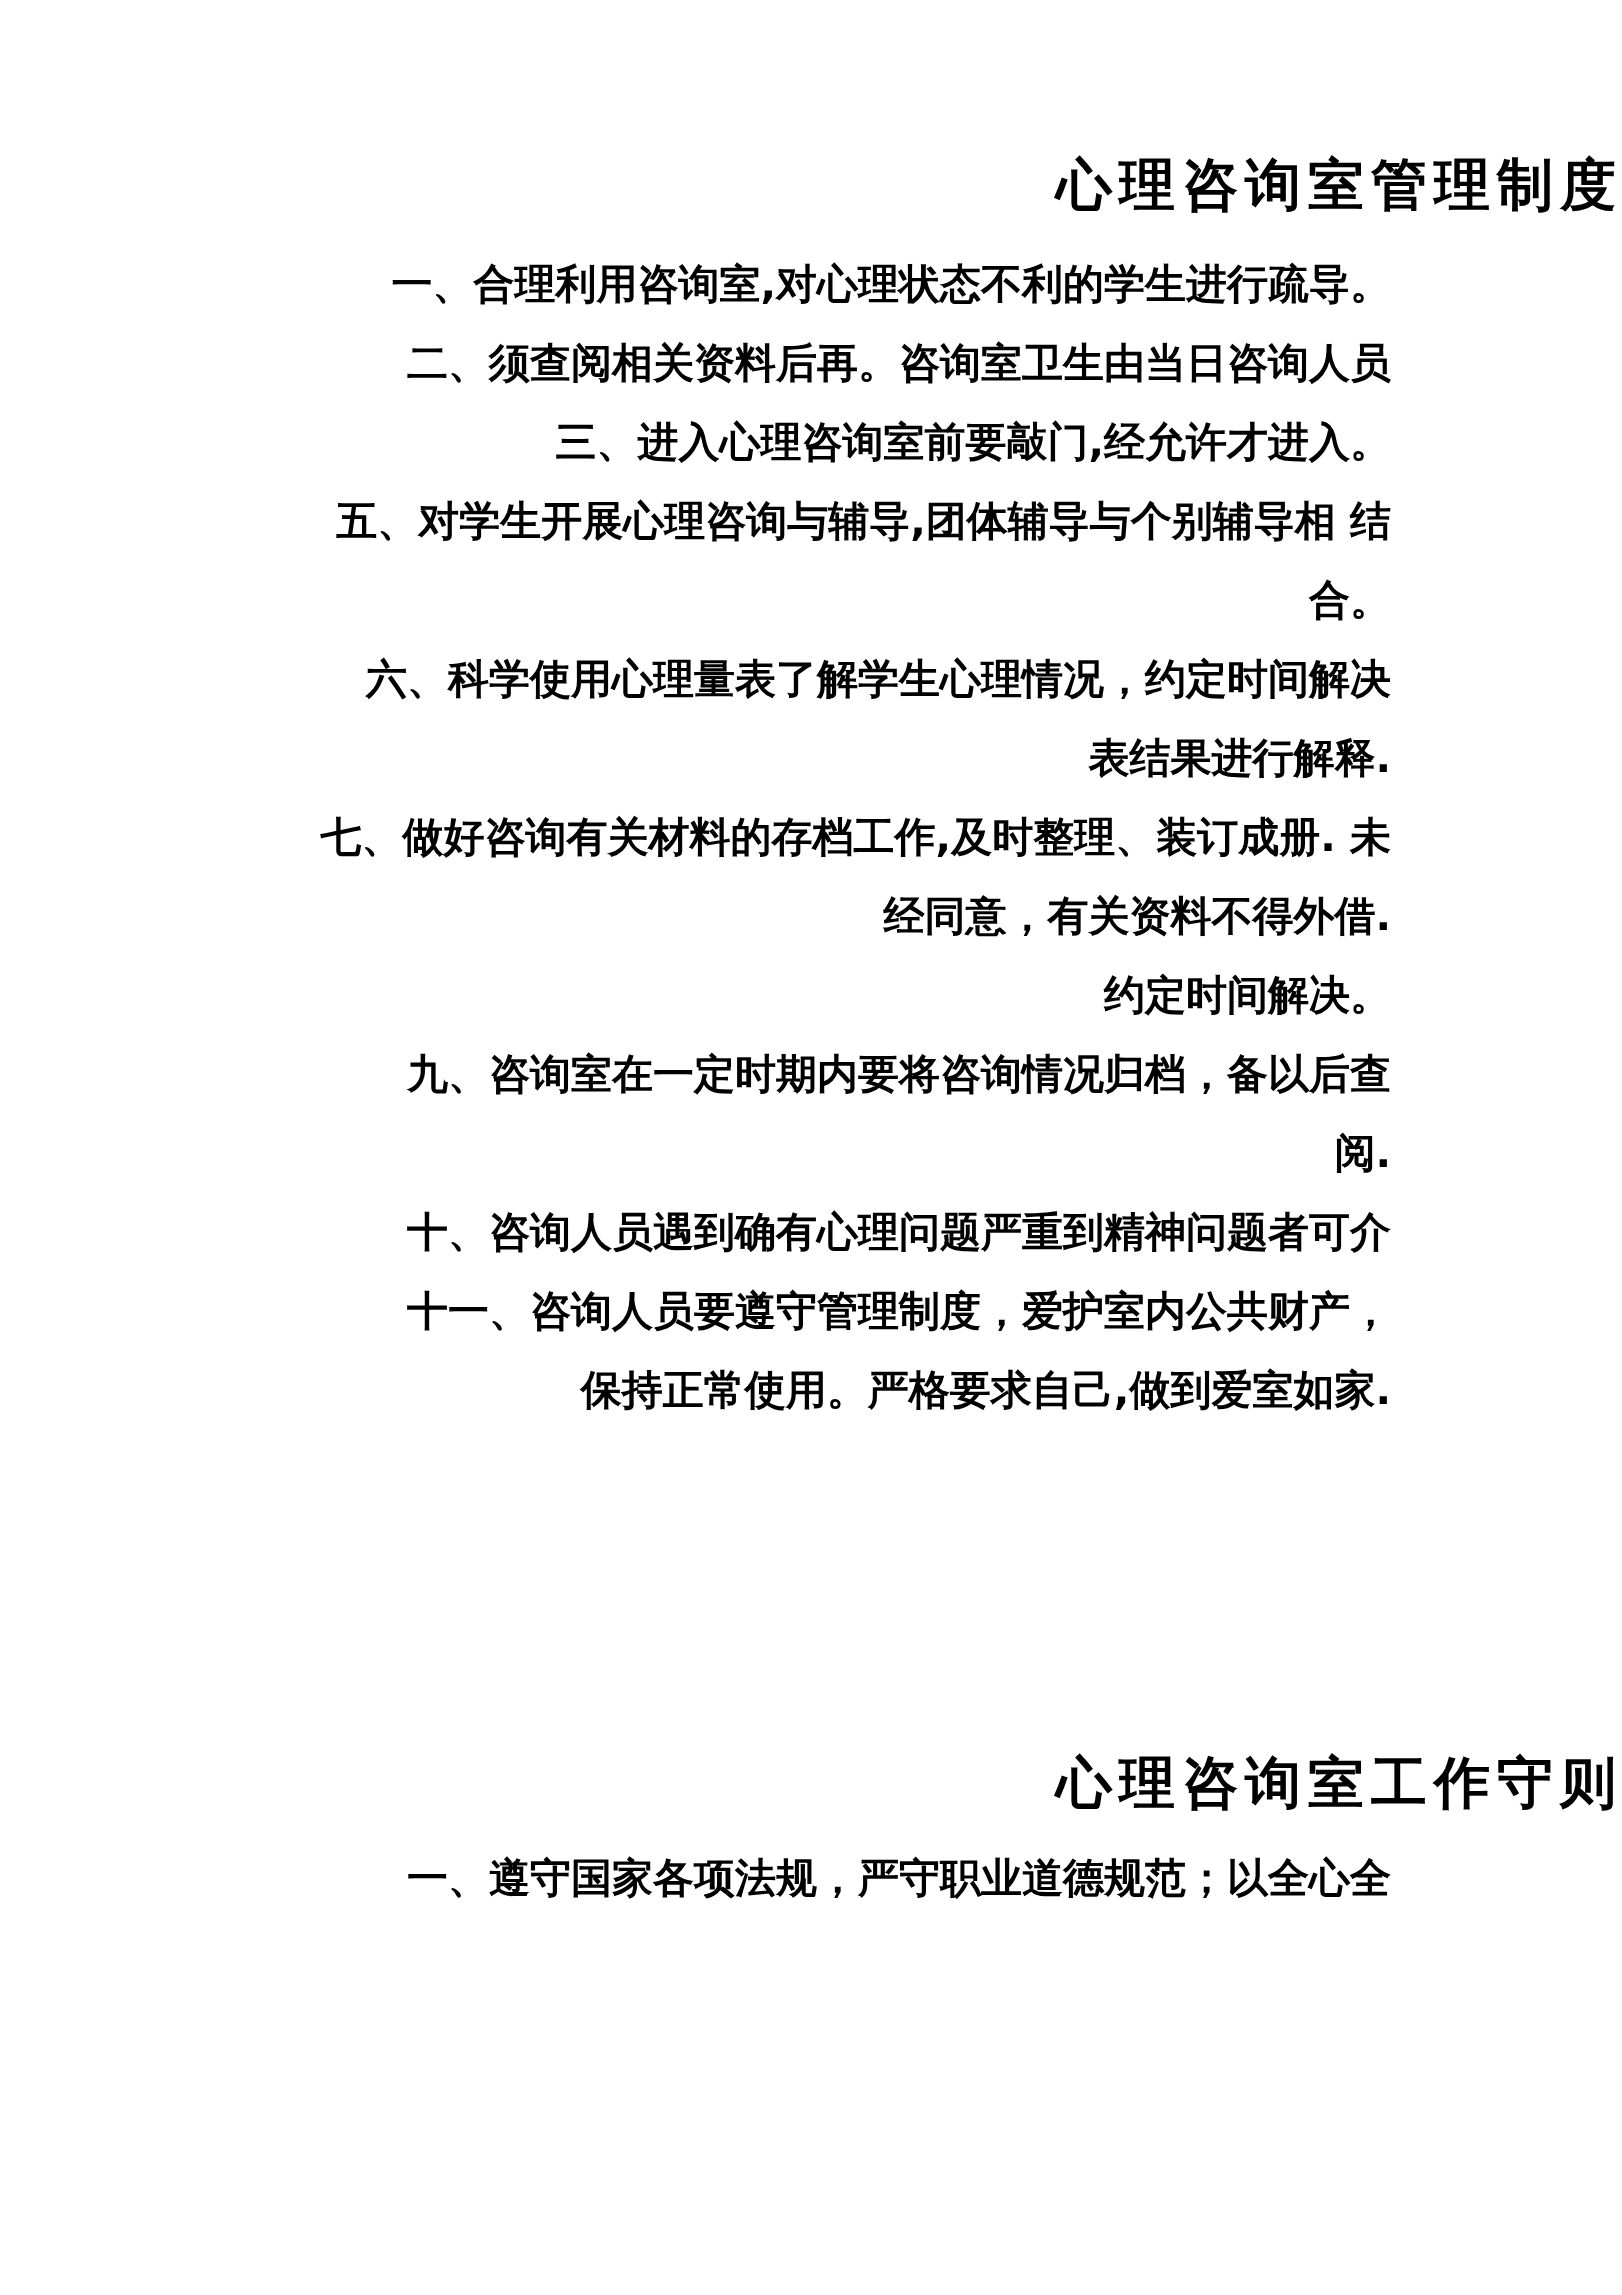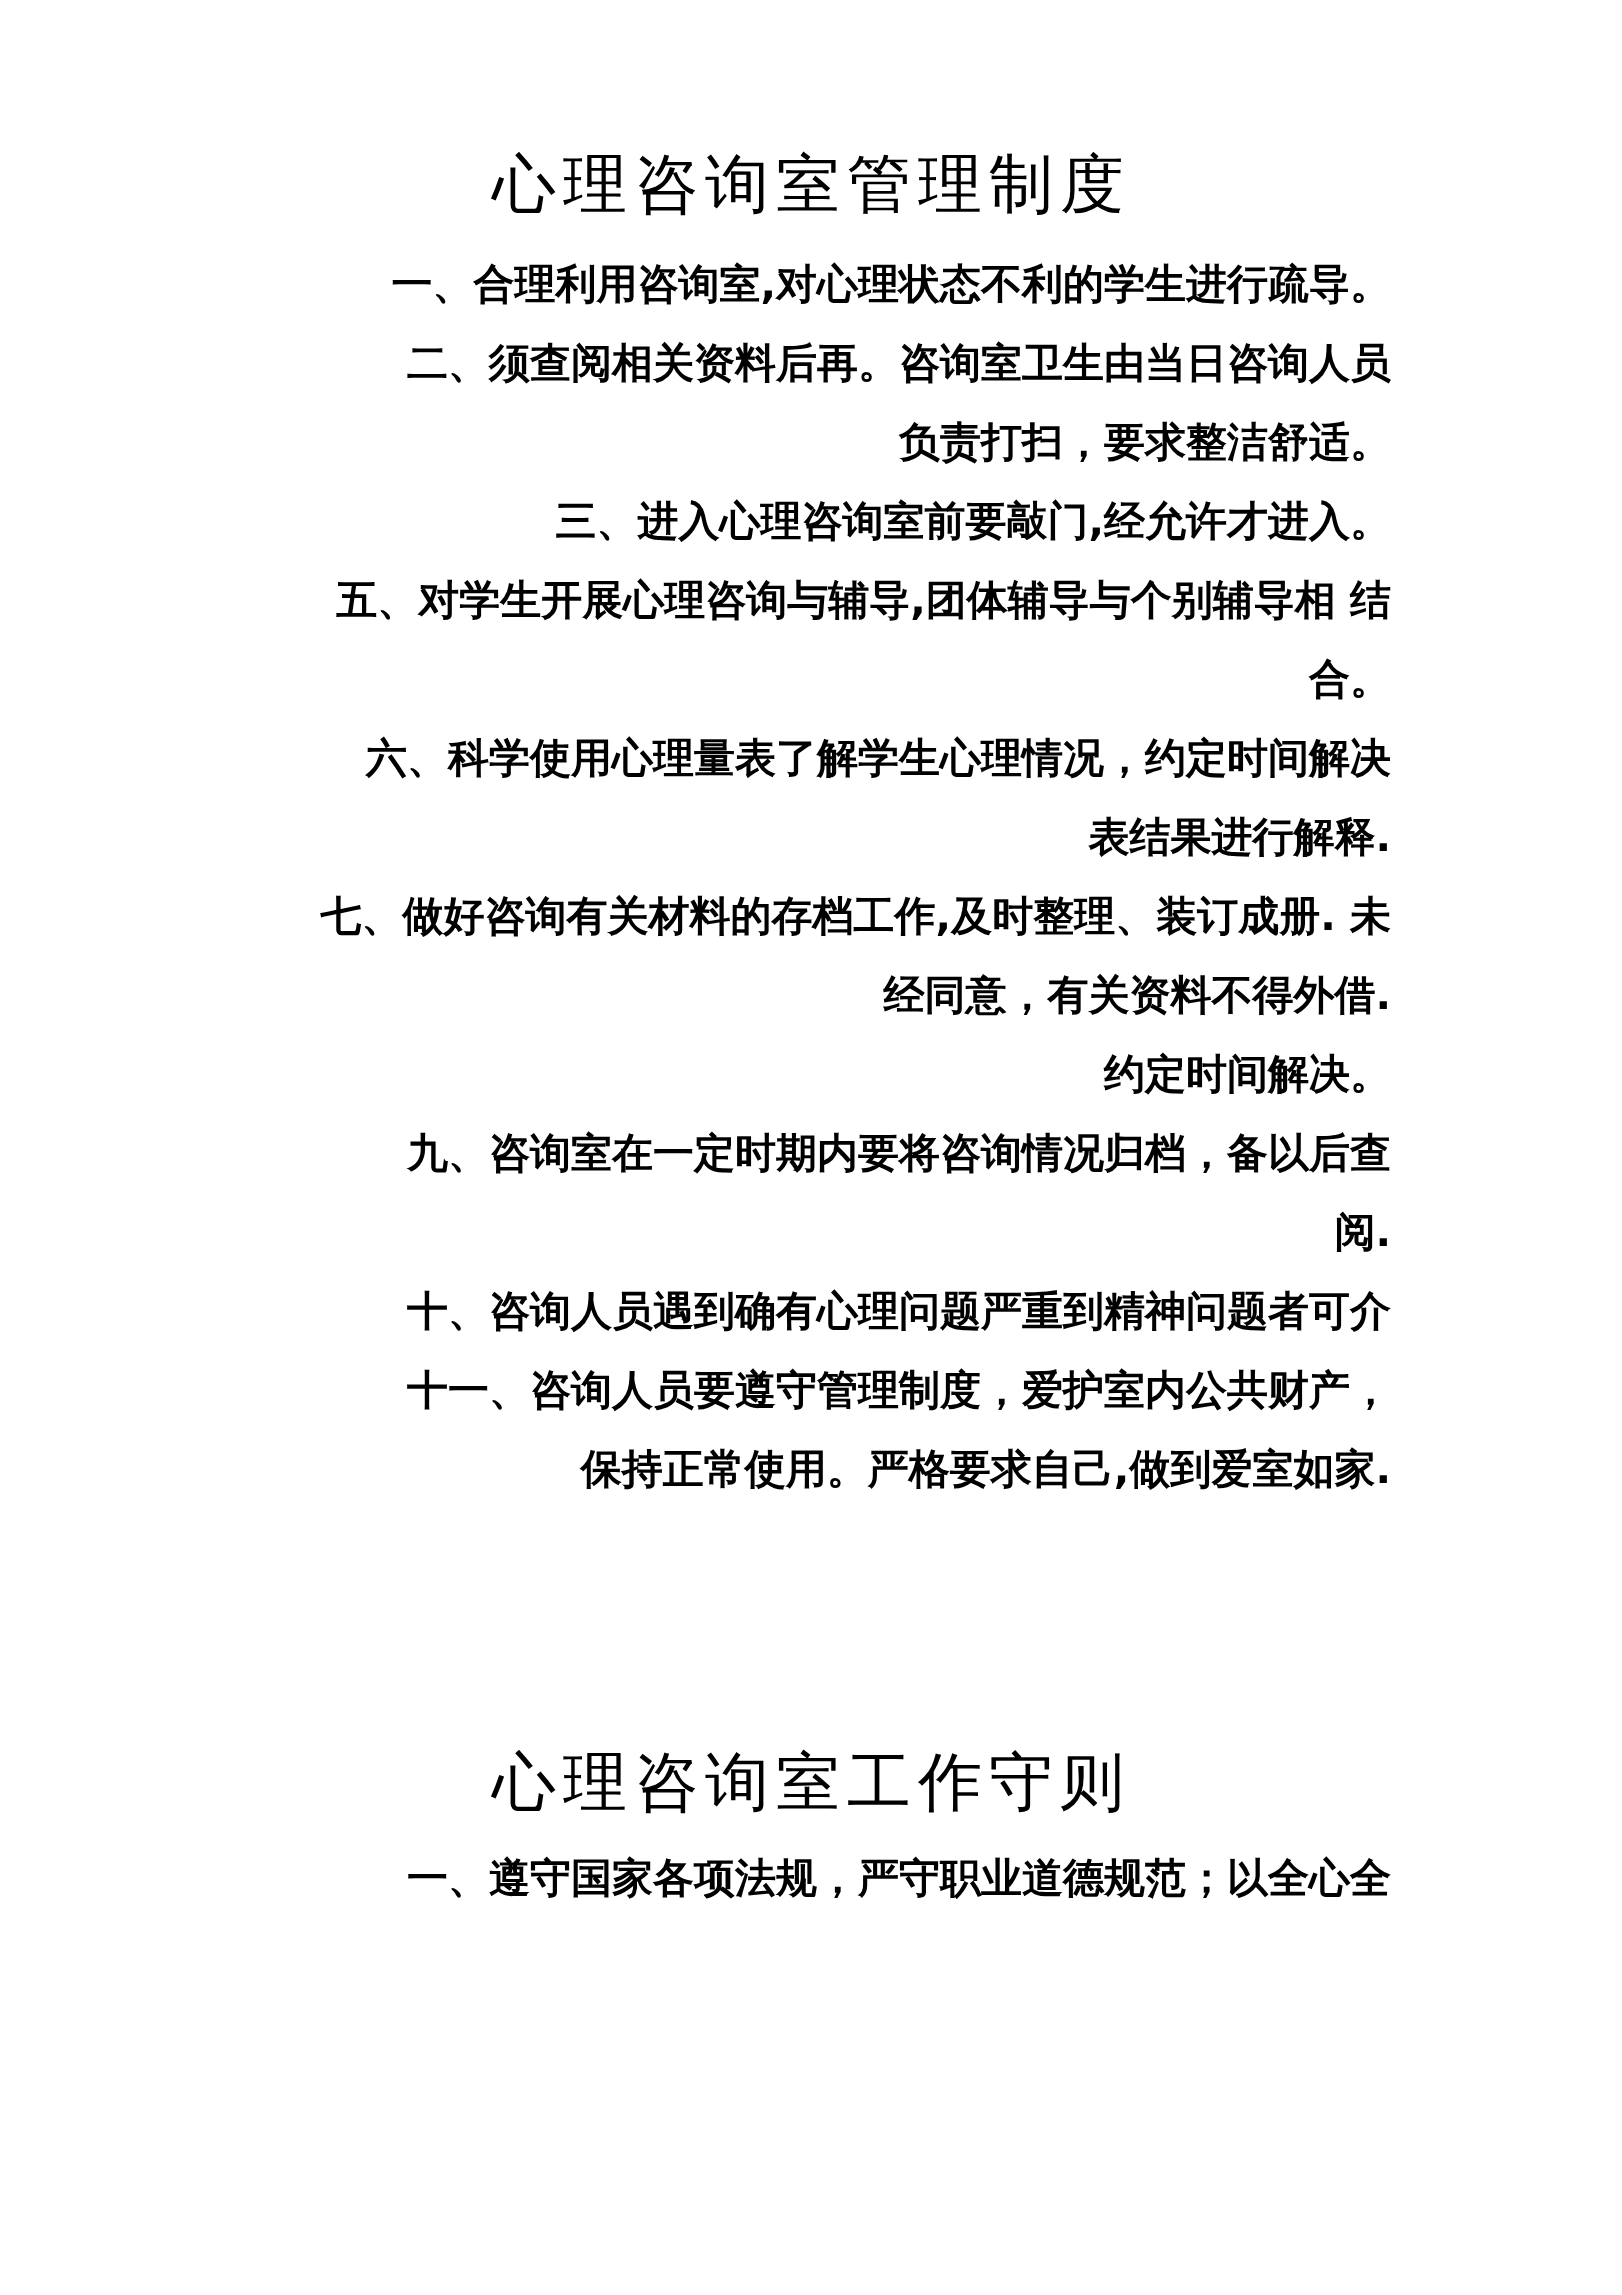--- a/index.html
+++ b/index.html
@@ -13,24 +13,24 @@
     height: 2295px;
     background: #ffffff;
     overflow: hidden;
     font-family: "DejaVu Sans", "Liberation Sans", sans-serif;
     color: #000000;
   }
   .doc-title {
     position: absolute;
     left: 0;
     width: 100%;
-    text-align: center;
+    text-align: right;
     font-family: "DejaVu Serif", "Liberation Serif", serif;
-    font-weight: 400;
-    font-size: 64px;
+    font-weight: 700;
+    font-size: 56px;
     line-height: 61px;
     letter-spacing: 7px;
     white-space: nowrap;
   }
   .title-1 { top: 154px; }
   .title-2 { top: 1752px; }
   .body-block {
     position: absolute;
     left: 231px;
     width: 1160px;
@@ -51,21 +51,20 @@
 </head>
 <body>
 
 <div class="page">
 
   <div class="doc-title title-1">心理咨询室管理制度</div>
 
   <div class="body-block block-1">
     <div class="line indent">一、合理利用咨询室,对心理状态不利的学生进行疏导。</div>
     <div class="line indent">二、须查阅相关资料后再。咨询室卫生由当日咨询人员</div>
-    <div class="line">负责打扫，要求整洁舒适。</div>
     <div class="line indent">三、进入心理咨询室前要敲门,经允许才进入。</div>
     <div class="line indent">五、对学生开展心理咨询与辅导,团体辅导与个别辅导相 结</div>
     <div class="line">合。</div>
     <div class="line indent">六、科学使用心理量表了解学生心理情况，约定时间解决</div>
     <div class="line">表结果进行解释.</div>
     <div class="line indent">七、做好咨询有关材料的存档工作,及时整理、装订成册. 未</div>
     <div class="line">经同意，有关资料不得外借.</div>
     <div class="line">约定时间解决。</div>
     <div class="line indent">九、咨询室在一定时期内要将咨询情况归档，备以后查</div>
     <div class="line">阅.</div>

